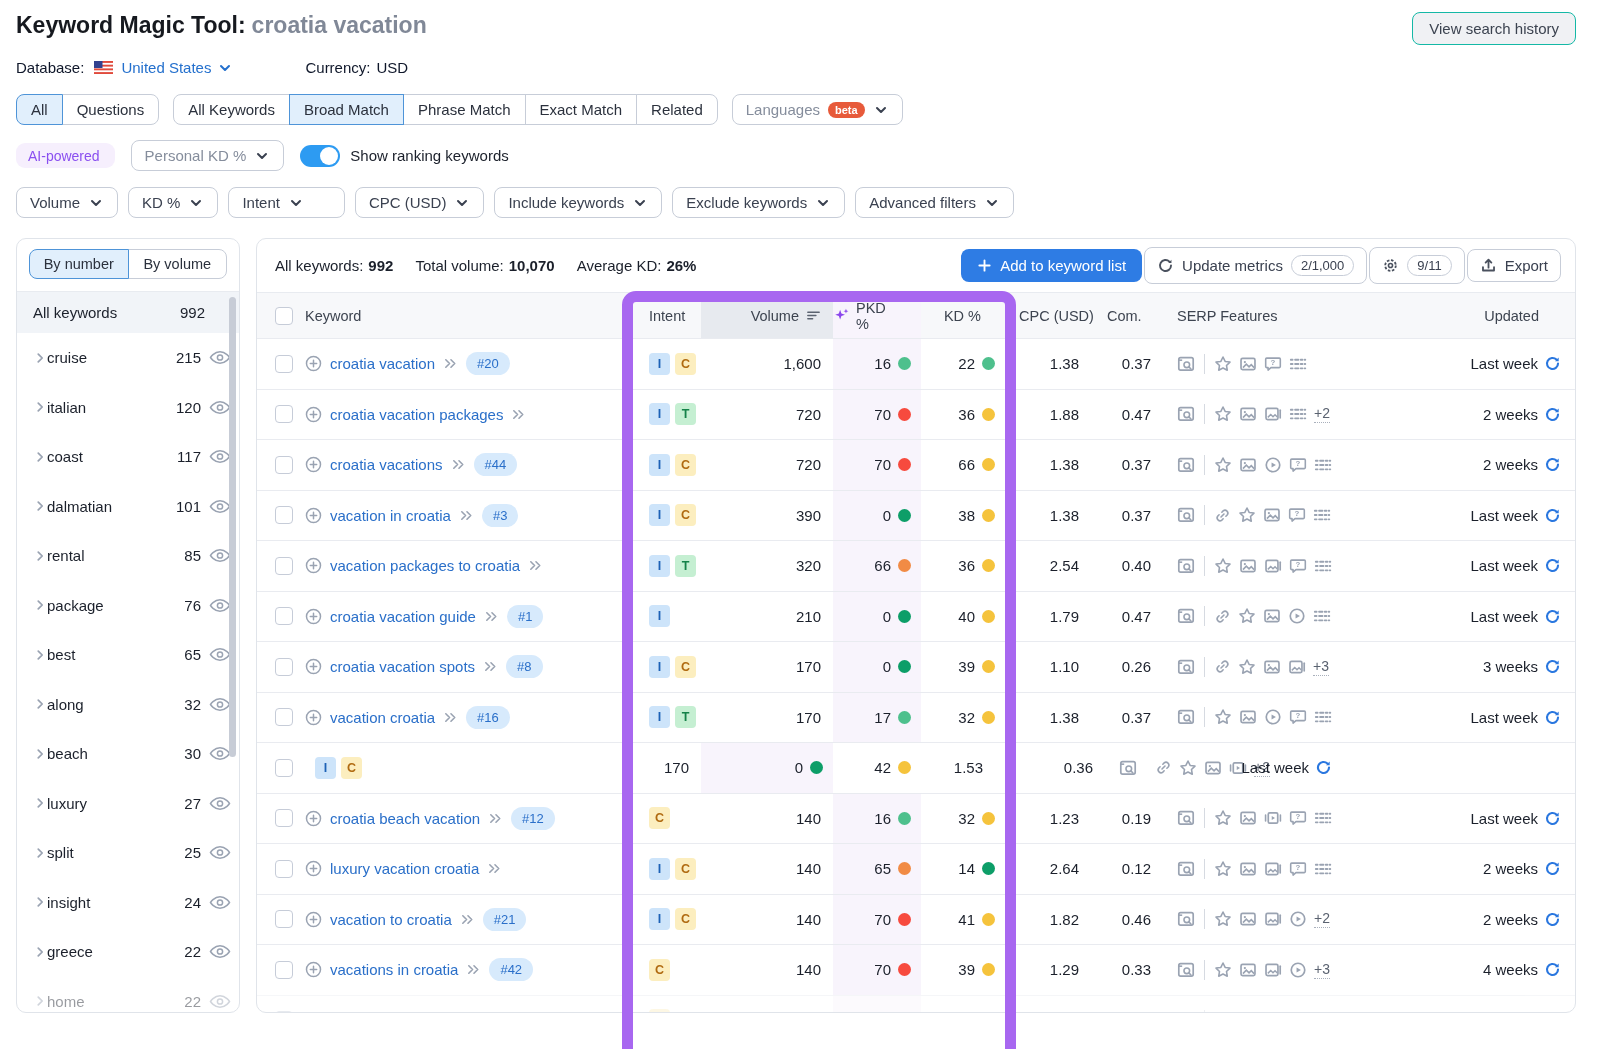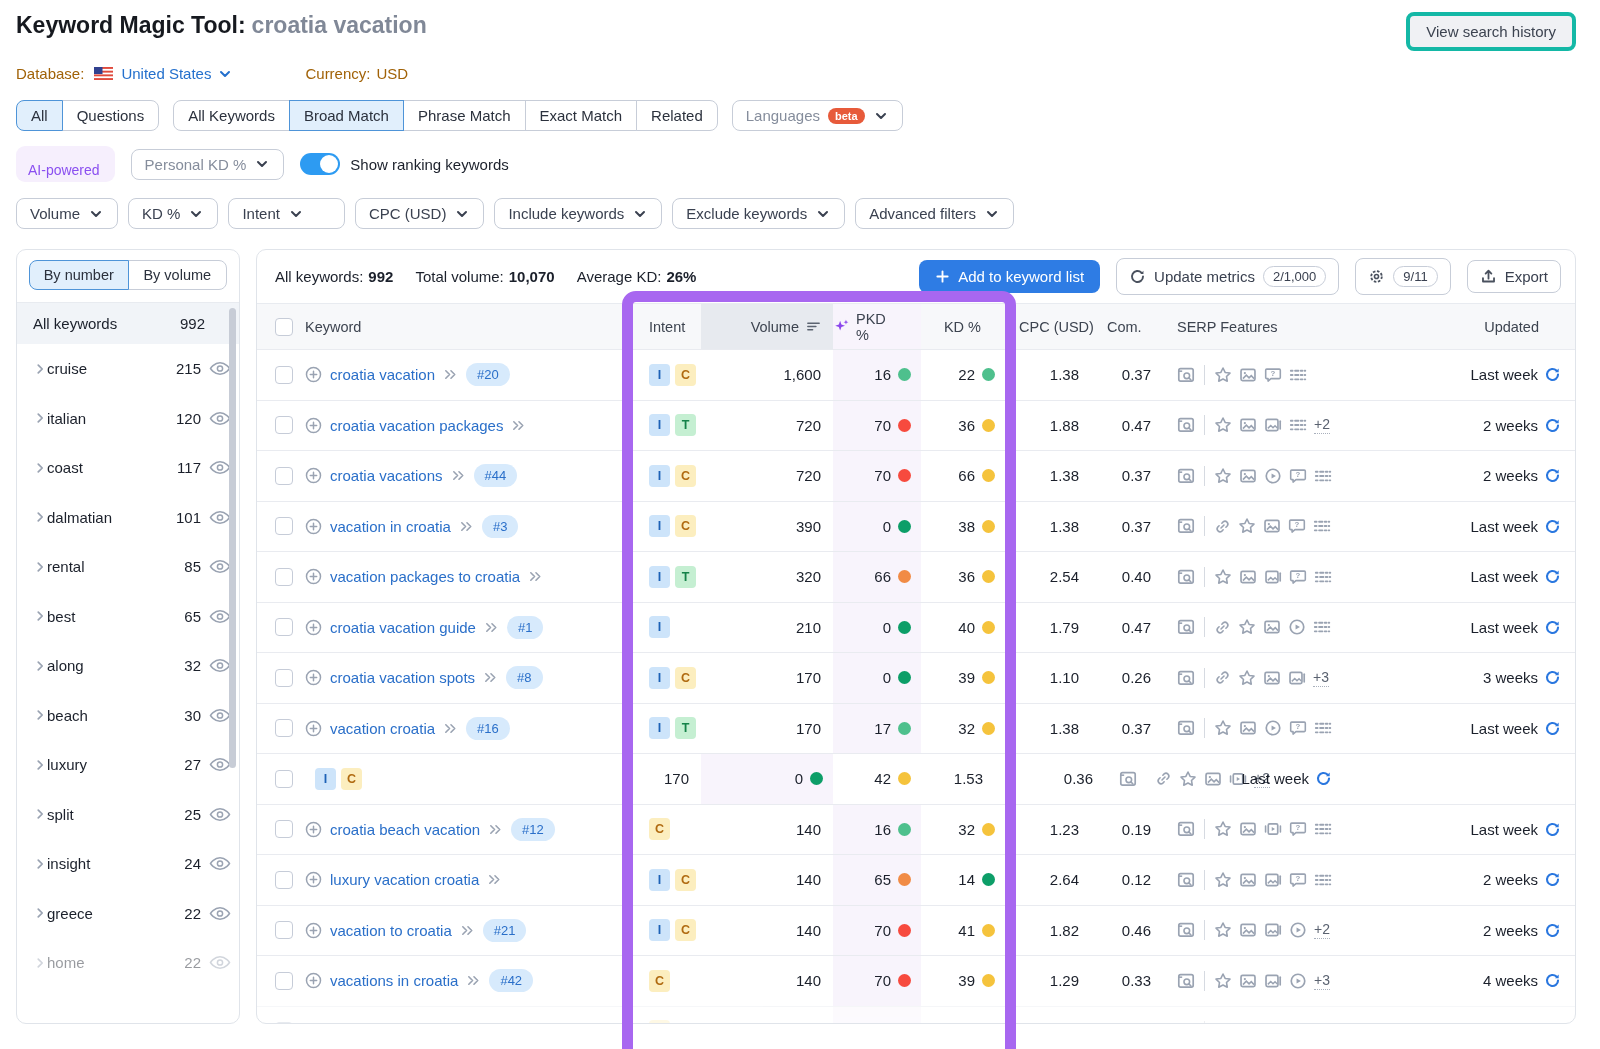--- a/index.html
+++ b/index.html
@@ -4,44 +4,44 @@
 <style>
   * { margin:0; padding:0; box-sizing:border-box; }
   html,body { width:1600px; height:1049px; overflow:hidden; background:#fff;
     font-family:"Liberation Sans", sans-serif; color:#1b202b; }
   .page { position:relative; width:1600px; height:1049px; }
 
   
   .title-row { display:flex; justify-content:space-between; align-items:flex-start; padding:12px 24px 0 16px; }
   .h1 { font-size:23px; font-weight:bold; color:#16191f; }
   .h1 .q { color:#808897; margin-left:6px; }
-  .ghost-btn { font-size:15px; color:#3c4350; background:#f0f1f4; border:4px solid #14b8a6;
+  .ghost-btn { font-size:15px; color:#3c4350; background:#f0f1f4; border:1px solid #14b8a6;
     border-radius:8px; padding:7px 16px; cursor:pointer; font-family:inherit; }
   .meta-row { display:flex; align-items:center; gap:6px; padding:14px 0 0 16px; font-size:15px; }
-  .meta-row .lbl { color:#a16207; }
+  .meta-row .lbl { color:#0f172a; }
   .blue { color:#2470cd; }
   .meta-gap { width:60px; }
   .flag { display:inline-block; margin:0 2px 0 4px; }
 
   
   .tabs-row { display:flex; align-items:center; gap:14px; padding:18px 0 0 16px; }
   .seg-group { display:flex; }
   .seg { font-size:15px; color:#2b313d; background:#fff; border:1px solid #c7cdd8;
     padding:6px 14px; cursor:pointer; margin-left:-1px; position:relative; }
   .seg:first-child { border-radius:8px 0 0 8px; margin-left:0; }
   .seg:last-child { border-radius:0 8px 8px 0;text-align:center; }
   .seg.active { background:#e1effc; border-color:#4e94d8; z-index:2; }
   .dd-btn { display:flex; align-items:center; gap:8px; font-size:15px; background:#fff;
     border:1px solid #c7cdd8; border-radius:8px; padding:6px 13px; cursor:pointer; color:#3a4150; }
   .dd-btn .muted { color:#858d9c; }
   .beta { background:#e75a3a; color:#fff; font-size:11px; border-radius:8px; padding:2px 7px; font-weight:bold; }
 
   
   .ai-row { display:flex; align-items:center; gap:16px; padding:15px 0 0 16px; }
-  .ai-wrap { display:flex; align-items:flex-end; background:#f6effd; border-radius:9px; padding:16px 5px 4px 12px; }
+  .ai-wrap { display:flex; align-items:flex-end; background:#f6effd; border-radius:9px; padding:5px 5px 4px 12px; }
   .ai-lbl { color:#8a4ff0; font-size:14px; margin-right:10px; }
   .ai-input { display:flex; align-items:center; gap:8px; width:260px; background:#fff;
     border:1.5px solid #b98ef5; border-radius:8px; padding:6px 10px; }
   .ai-input .txt { flex:1; font-size:15px; color:#16191f; }
   .toggle-wrap { display:flex; align-items:center; gap:10px; font-size:15px; }
   .toggle { width:40px; height:22px; border-radius:11px; background:#2d9bf2; position:relative; cursor:pointer; }
   .toggle .knob { position:absolute; top:2px; right:2px; width:18px; height:18px; border-radius:50%; background:#fff; }
 
   
   .filters-row { display:flex; gap:10px; padding:16px 0 0 16px; }
@@ -62,21 +62,21 @@
   .group.faded { opacity:.45; }
   .side-scrollbar { position:absolute; right:3px; top:58px; width:7px; height:460px;
     background:#c7ccd6; border-radius:4px; }
 
   
   .panel { flex:1; border:1px solid #e0e4ea; border-radius:10px; background:#fff; overflow:hidden;
     display:flex; flex-direction:column; }
   .toolbar { display:flex; align-items:center; justify-content:space-between; padding:8px 14px 8px 18px; }
   .summary { display:flex; gap:22px; font-size:15px; }
   .summary b { margin-left:5px; }
-  .tb-right { display:flex; align-items:center; gap:16px; }
+  .tb-right { display:flex; align-items:center; gap:2px; }
   .btn-primary { display:flex; align-items:center; gap:8px; background:#2e7ce4; color:#fff; border:none;
     font-size:15px; border-radius:8px; padding:8px 16px; cursor:pointer; font-family:inherit; }
   .btn-outline { display:flex; align-items:center; gap:8px; background:#fff; border:1px solid #c7cdd8;
     color:#3a4150; font-size:15px; border-radius:8px; padding:7px 12px; cursor:pointer; font-family:inherit; }
   .pill { border:1px solid #c7cdd8; border-radius:12px; font-size:13px; padding:2px 9px; color:#3a4150; }
 
   
   .tgrid { display:grid; grid-template-columns:44px 334px 66px 132px 88px 84px 96px 58px 187px 1fr; align-items:stretch; }
   .thead { border-top:1px solid #e8ebf0; background:#f7f8fa; font-size:14.5px; color:#3d4450; }
   .thead > div { display:flex; align-items:center; height:45px; }
@@ -350,20 +350,35 @@
                 <circle cx="11" cy="7.5" r="2.6" stroke="#9aa3b2" stroke-width="1.5" fill="none"></circle>
               </svg>
             </span>
           </div>
           <div class="group">
             <span class="icon">
               <svg width="14" height="14" viewBox="0 0 16 16" fill="none" xmlns="http://www.w3.org/2000/svg">
                 <path d="M6 3.5l4.5 4.5L6 12.5" stroke="#9aa3b2" stroke-width="2" stroke-linecap="round" stroke-linejoin="round"></path>
               </svg>
             </span>
+            <span class="g-label">package</span>
+            <span class="g-count">76</span>
+            <span class="eye">
+              <svg width="22" height="15" viewBox="0 0 22 15">
+                <path d="M1.5 7.5S5 1.8 11 1.8 20.5 7.5 20.5 7.5 17 13.2 11 13.2 1.5 7.5 1.5 7.5z" stroke="#9aa3b2" stroke-width="1.5" fill="none"></path>
+                <circle cx="11" cy="7.5" r="2.6" stroke="#9aa3b2" stroke-width="1.5" fill="none"></circle>
+              </svg>
+            </span>
+          </div>
+          <div class="group">
+            <span class="icon">
+              <svg width="14" height="14" viewBox="0 0 16 16" fill="none" xmlns="http://www.w3.org/2000/svg">
+                <path d="M6 3.5l4.5 4.5L6 12.5" stroke="#9aa3b2" stroke-width="2" stroke-linecap="round" stroke-linejoin="round"></path>
+              </svg>
+            </span>
             <span class="g-label">best</span>
             <span class="g-count">65</span>
             <span class="eye">
               <svg width="22" height="15" viewBox="0 0 22 15">
                 <path d="M1.5 7.5S5 1.8 11 1.8 20.5 7.5 20.5 7.5 17 13.2 11 13.2 1.5 7.5 1.5 7.5z" stroke="#9aa3b2" stroke-width="1.5" fill="none"></path>
                 <circle cx="11" cy="7.5" r="2.6" stroke="#9aa3b2" stroke-width="1.5" fill="none"></circle>
               </svg>
             </span>
           </div>
           <div class="group">

